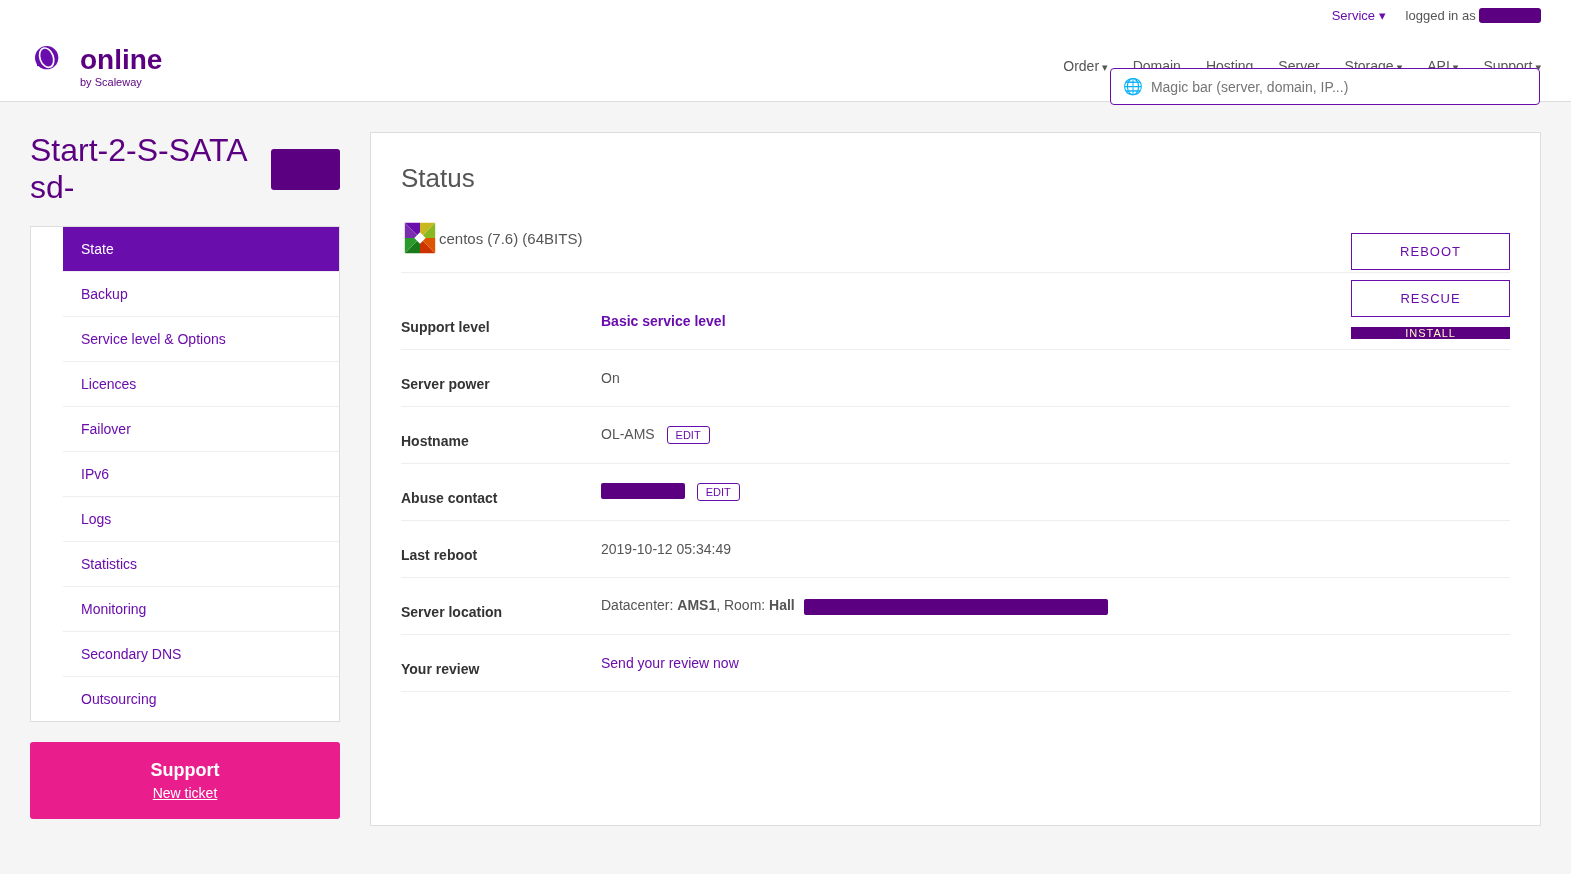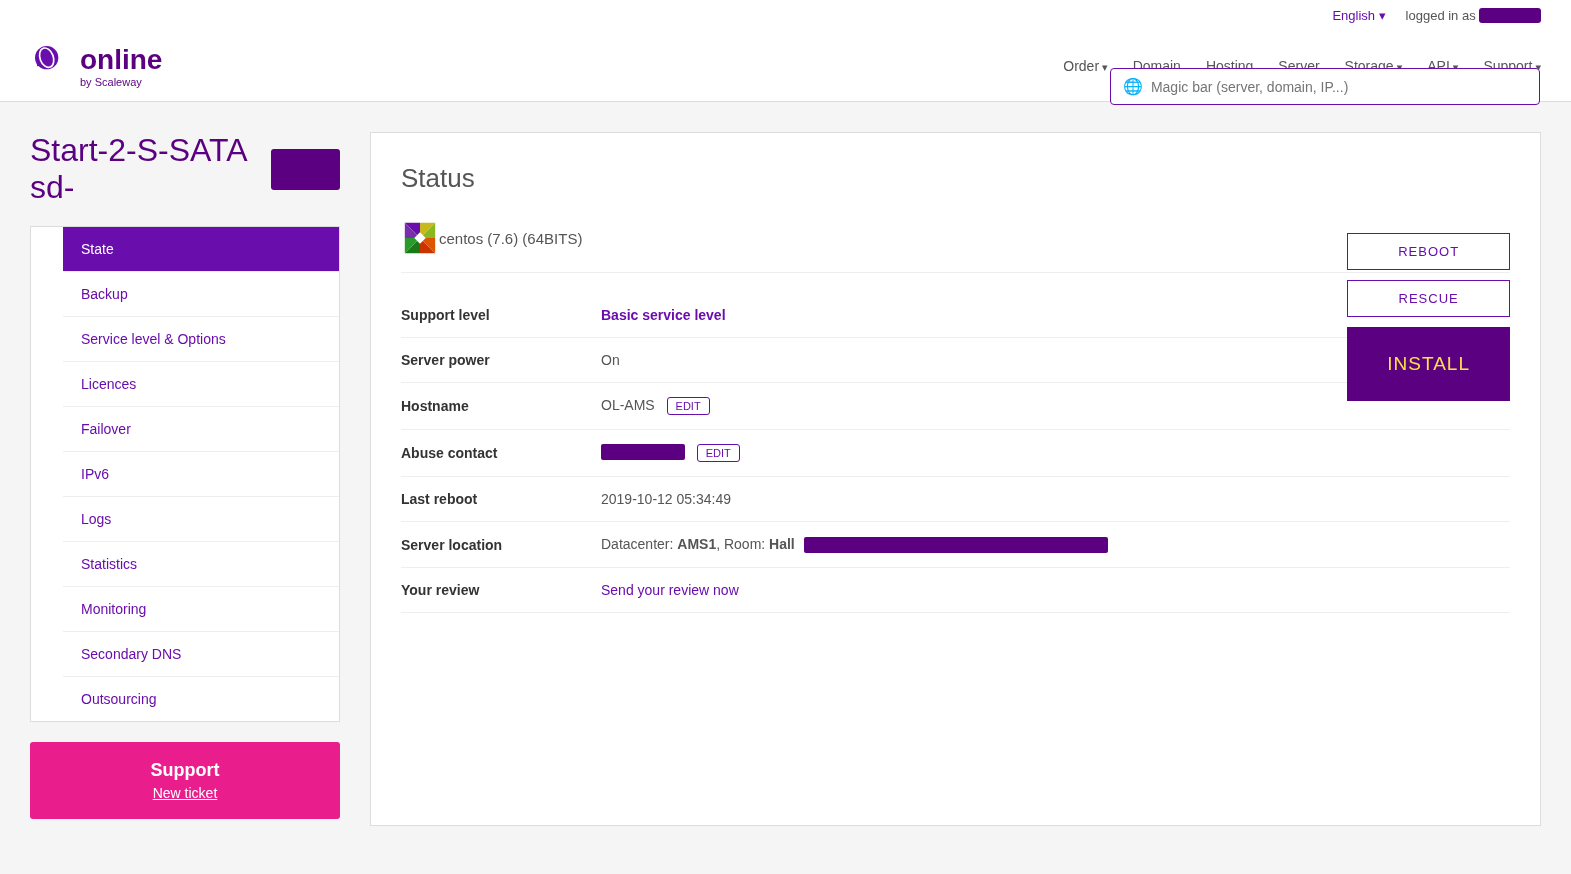--- a/index.html
+++ b/index.html
@@ -42,44 +42,44 @@
     .magic-bar input { border: none; outline: none; flex: 1; font-size: 14px; color: #999; }
     .magic-bar .globe-icon { color: #6a0dad; font-size: 16px; }
 
     .status-title { font-size: 26px; color: #555; margin-bottom: 25px; font-weight: normal; }
 
     .os-bar { display: flex; align-items: center; gap: 0; padding-bottom: 15px; border-bottom: 1px solid #eee; margin-bottom: 20px; }
     .os-name { font-size: 15px; color: #555; }
 
     .status-row { display: grid; grid-template-columns: 200px 1fr; align-items: center; padding: 14px 0; border-bottom: 1px solid #eee; }
     .status-row:last-child { border-bottom: none; }
-    .row-label { font-weight: bold; color: #333; font-size: 14px; }
+    .row-label { font-weight: bold; color: #333; font-size: 14px; margin-top: 12px; }
     .row-value { color: #555; font-size: 14px; }
     .row-value.purple { color: #6a0dad; font-weight: bold; }
     .row-value .redacted-inline { background: #5a0080; color: #5a0080; padding: 0 40px; border-radius: 2px; display: inline-block; }
     .row-value .redacted-long { background: #5a0080; color: #5a0080; padding: 0 150px; border-radius: 2px; display: inline-block; vertical-align: middle; margin-left: 5px; }
     .edit-btn { border: 1px solid #6a0dad; color: #6a0dad; background: #fff; padding: 2px 8px; font-size: 11px; cursor: pointer; border-radius: 3px; margin-left: 8px; }
     .review-link { color: #6a0dad; text-decoration: none; cursor: pointer; }
 
     
     .action-buttons { position: absolute; right: 30px; top: 100px; display: flex; flex-direction: column; gap: 10px; }
     .btn-outline { border: 1px solid #6a0dad; color: #6a0dad; background: #fff; padding: 10px 48px; font-size: 13px; letter-spacing: 1px; cursor: pointer; }
-    .btn-solid { border: none; color: #fde047; background: #5a0080; padding: 26px 40px; font-size: 19px; letter-spacing: 1px; cursor: pointer; }
+    .btn-solid { border: none; color: #fef9c3; background: #5a0080; padding: 0 40px; font-size: 11px; letter-spacing: 1px; cursor: pointer; }
 
     
     .centos-icon { width: 38px; height: 38px; position: relative; }
     .centos-icon svg { width: 38px; height: 38px; }
   </style>
 </head>
 <body>
 
 <div class="header">
   <div class="header-top">
     <span class="lang">
-      <span>English</span>
+      <span>Service</span>
       <span>▾</span>
     </span>
     <span class="logged-in">
       <span>logged in as</span>
       <span class="redacted">&nbsp;&nbsp;&nbsp;&nbsp;&nbsp;&nbsp;</span>
     </span>
   </div>
   <div class="header-nav">
     <div class="logo">
       <svg class="logo-icon" viewBox="0 0 60 60">

